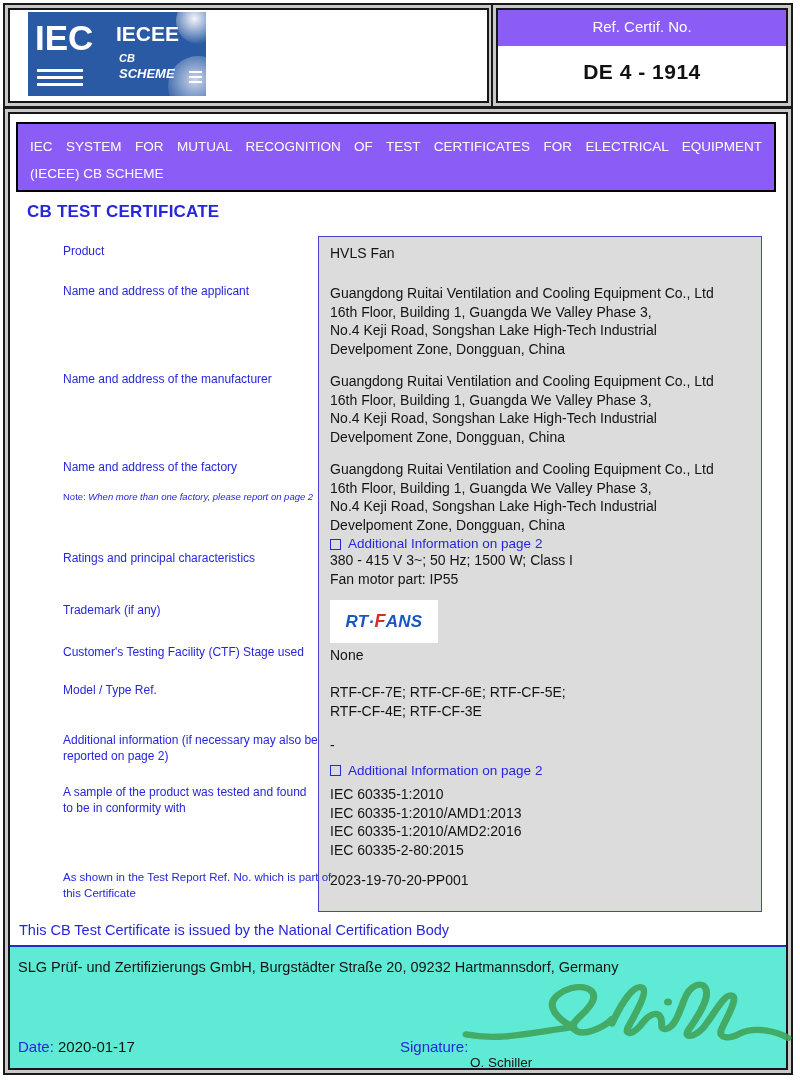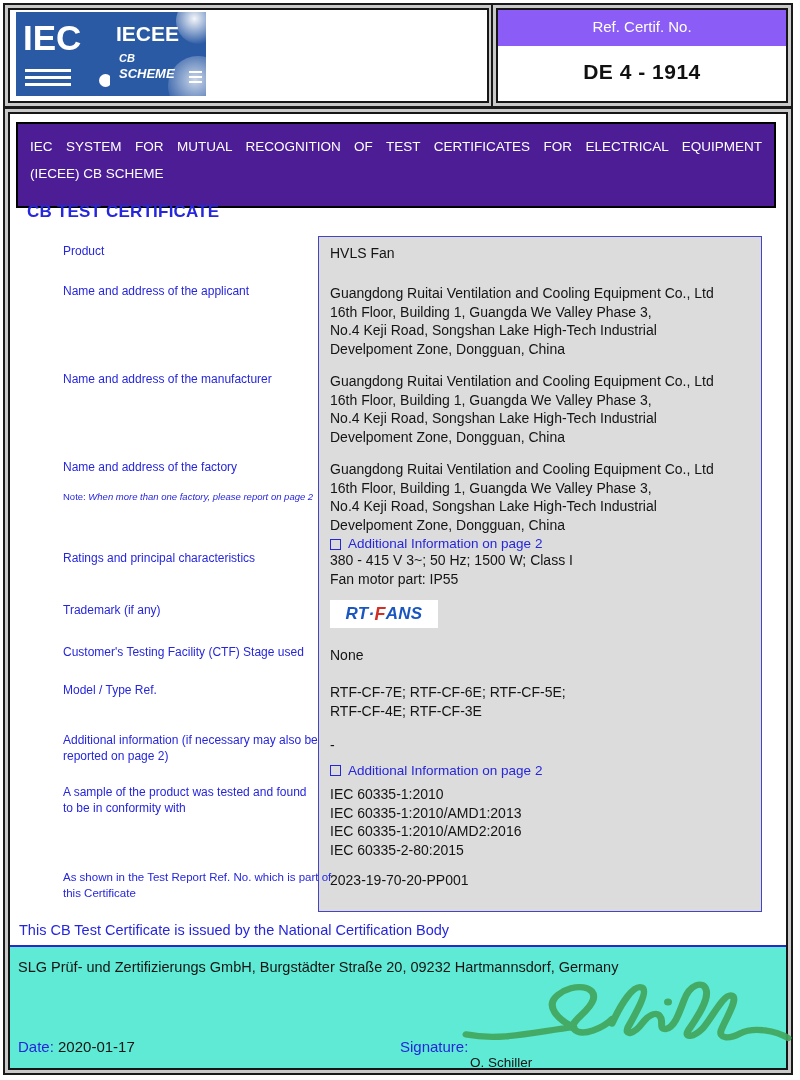--- a/index.html
+++ b/index.html
@@ -6,21 +6,21 @@
   html,body { width:800px; height:1080px; background:#ffffff;
     font-family:"Liberation Sans","DejaVu Sans",sans-serif; }
   body { position:relative; overflow:hidden; }
 
   
   .frame { position:absolute; background:#fff; border:2px solid #161616;
            box-shadow:0 0 0 3px #c9c9c9, 0 0 0 5px #1a1a1a; }
 
   
   .logo-sq { position:absolute; background:#2b5aa5; top:2px; height:84px; overflow:hidden; }
-  .iec-sq  { left:6px;  width:108px;padding-left:16px; }
+  .iec-sq  { left:18px;  width:108px;padding-left:16px; }
   .iecee-sq{ left:100px; width:96px; }
   .iec-word { position:absolute; top:6px; left:7px; color:#fff; font-size:35px;
               font-weight:bold; letter-spacing:0px; }
   .iec-lines { position:absolute; left:9px; bottom:10px; }
   .iec-lines i { display:block; width:46px; height:3px; background:#fff; margin-top:4px; }
   .iec-dot { position:absolute; right:12px; bottom:9px; width:13px; height:13px;
              border-radius:50%; background:#fff; }
   .globe1 { position:absolute; right:-16px; top:-14px; width:46px; height:46px; border-radius:50%;
             background:radial-gradient(circle at 40% 45%, rgba(255,255,255,.95), rgba(255,255,255,0) 70%); }
   .globe2 { position:absolute; right:-22px; bottom:-20px; width:60px; height:60px; border-radius:50%;
@@ -35,22 +35,22 @@
   .iecee-lines i { display:block; width:13px; height:2px; background:#fff; margin-top:3px; }
 
   
   .ref-bar { position:absolute; left:0; top:0; right:0; height:36px; background:#8b5cf6;
              color:#fff; font-size:15px; text-align:center; line-height:34px; }
   .ref-val { position:absolute; left:0; top:36px; right:0; bottom:0; color:#111;
              font-size:21px; font-weight:bold; text-align:center; line-height:52px;
              letter-spacing:0.5px; }
 
   
-  .banner { position:absolute; left:6px; top:8px; width:760px; height:86px;
-            background:#4c1d95; border:2px solid #000; color:#fff; padding:9px 12px 0 12px;
+  .banner { position:absolute; left:6px; top:8px; width:760px; height:70px;
+            background:#8b5cf6; border:2px solid #000; color:#fff; padding:9px 12px 0 12px;
             font-size:13.5px; line-height:27px; }
   .banner .l1 { display:block; text-align:justify; text-align-last:justify; }
   .banner .l2 { display:block; }
   .doc-title { position:absolute; left:17px; top:88px; color:#2626dd; font-size:17px;
                font-weight:bold; letter-spacing:0.2px; }
 
   .value-panel { position:absolute; left:308px; top:122px; width:444px; height:676px;
                  background:#dcdcdc; border:1.5px solid #4444c4; }
 
   .row-label { position:absolute; left:9px; width:298px; color:#2626dd; font-size:12px;
@@ -61,21 +61,21 @@
 
   .row-value { position:absolute; left:320px; width:424px; color:#141414;
                font-size:14px; line-height:18.5px; }
   .vline { display:block; }
 
   .cbline { display:flex; align-items:center; color:#2626dd; font-size:13.5px; margin-top:1px; }
   .cb { display:inline-block; width:11px; height:11px; border:1.5px solid #2626dd;
         margin-right:7px; background:transparent; flex:0 0 auto; }
 
   
-  .tm-box { position:absolute; left:320px; top:486px; width:108px; height:28px; background:#fff;
+  .tm-box { position:absolute; left:320px; top:486px; width:108px; height:43px; background:#fff;
             display:flex; align-items:center; justify-content:center;
             font-style:italic; font-weight:bold; font-size:17px; letter-spacing:0.3px; }
   .tm-blue { color:#1a56c0; }
   .tm-red  { color:#d23026; font-size:18px; }
 
   .issued { position:absolute; left:9px; top:808px; color:#2626dd; font-size:14.5px; }
 
   .footer-box { position:absolute; left:0; top:831px; width:776px; height:123px;
                 background:#5eead4; border-top:2px solid #2828cc; }
   .ncb { position:absolute; left:8px; top:12px; color:#141414; font-size:14.5px; }

